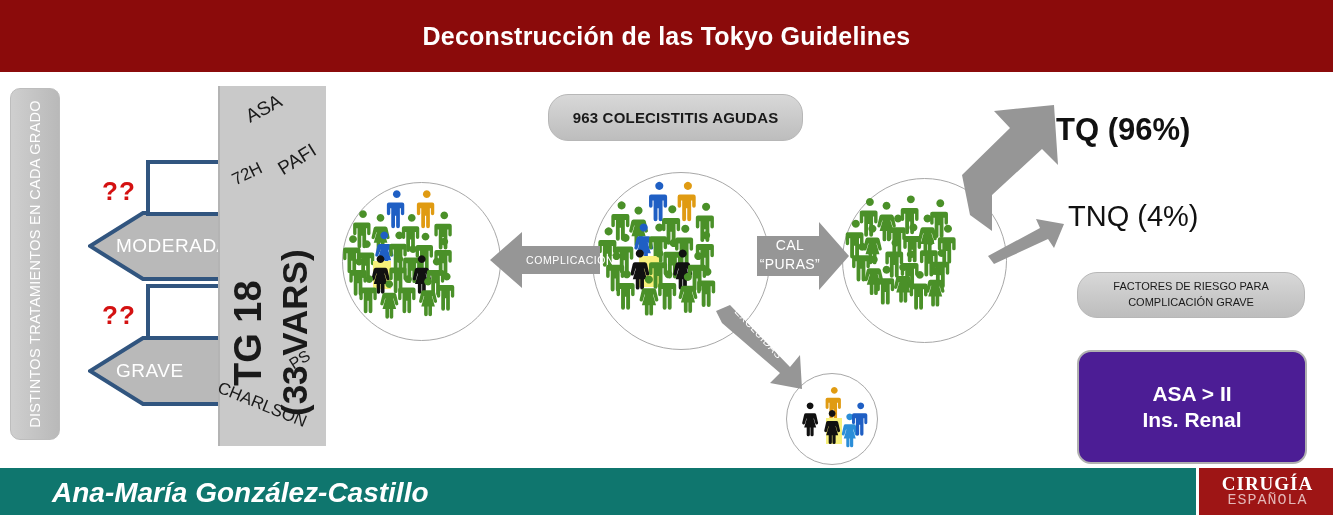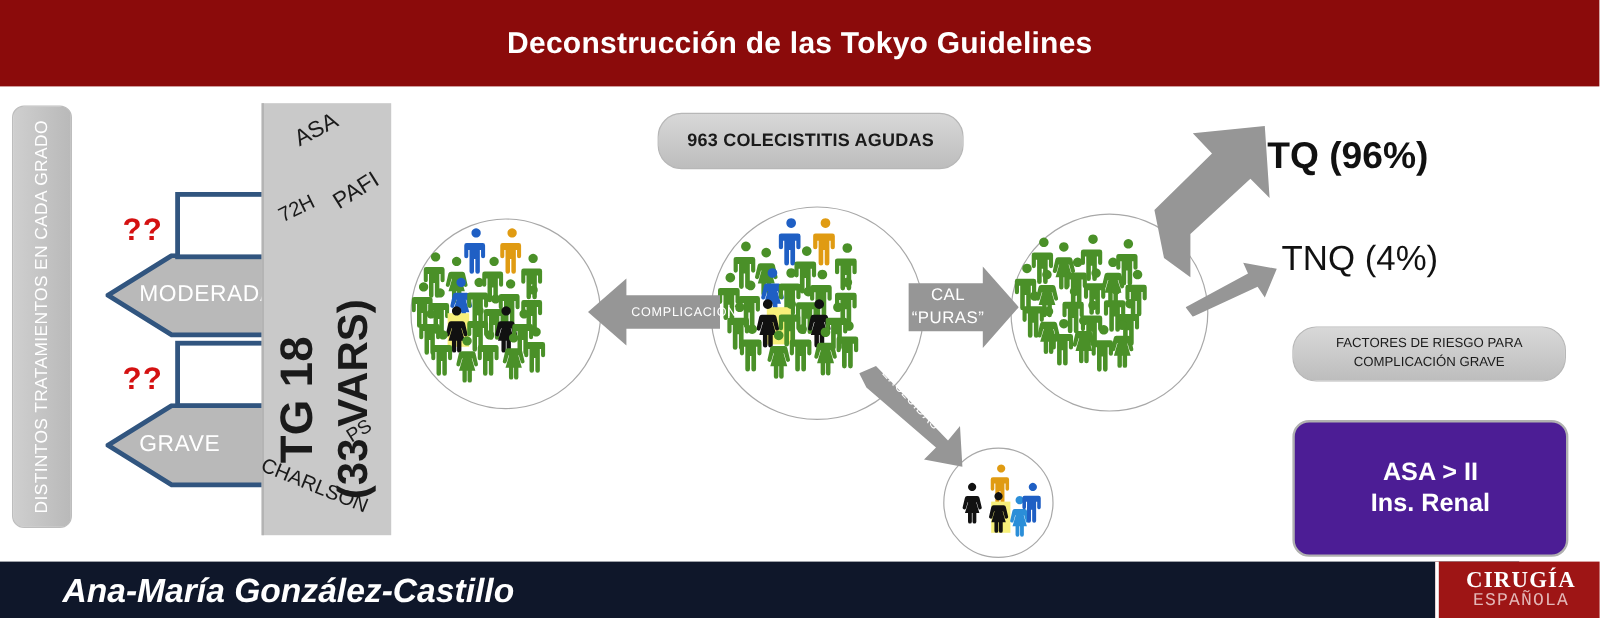--- a/index.html
+++ b/index.html
@@ -5,21 +5,21 @@
   html,body{margin:0;padding:0;background:#ffffff;}
   body{width:1333px;height:515px;position:relative;overflow:hidden;
        font-family:"Liberation Sans","DejaVu Sans",sans-serif;}
 
   
   .header{position:absolute;left:0;top:0;width:1333px;height:72px;
           background:#8b0b0b;display:flex;align-items:center;justify-content:center;}
   .header-title{color:#ffffff;font-size:25px;font-weight:bold;letter-spacing:.2px;}
 
   
-  .footer{position:absolute;left:0;top:468px;width:1266px;height:47px;background:#0f172a;text-align:right;}
+  .footer{position:absolute;left:0;top:468px;width:1266px;height:47px;background:#0f766e;text-align:right;}
   .footer-author{position:absolute;left:52px;top:9px;color:#ffffff;font-size:28px;
                  font-weight:bold;font-style:italic;}
   .logo{position:absolute;left:1196px;top:468px;width:137px;height:47px;
         background:#9e1515;border-left:3px solid #ffffff;
         display:flex;flex-direction:column;align-items:center;justify-content:center;}
   .logo-top{color:#ffffff;font-size:19px;font-weight:bold;letter-spacing:1px;line-height:1;
             font-family:"Liberation Serif","DejaVu Serif",serif;}
   .logo-bot{color:#e3b7b7;font-size:15px;letter-spacing:1px;line-height:1.1;
             font-family:Liberation Mono, monospace;}
 

